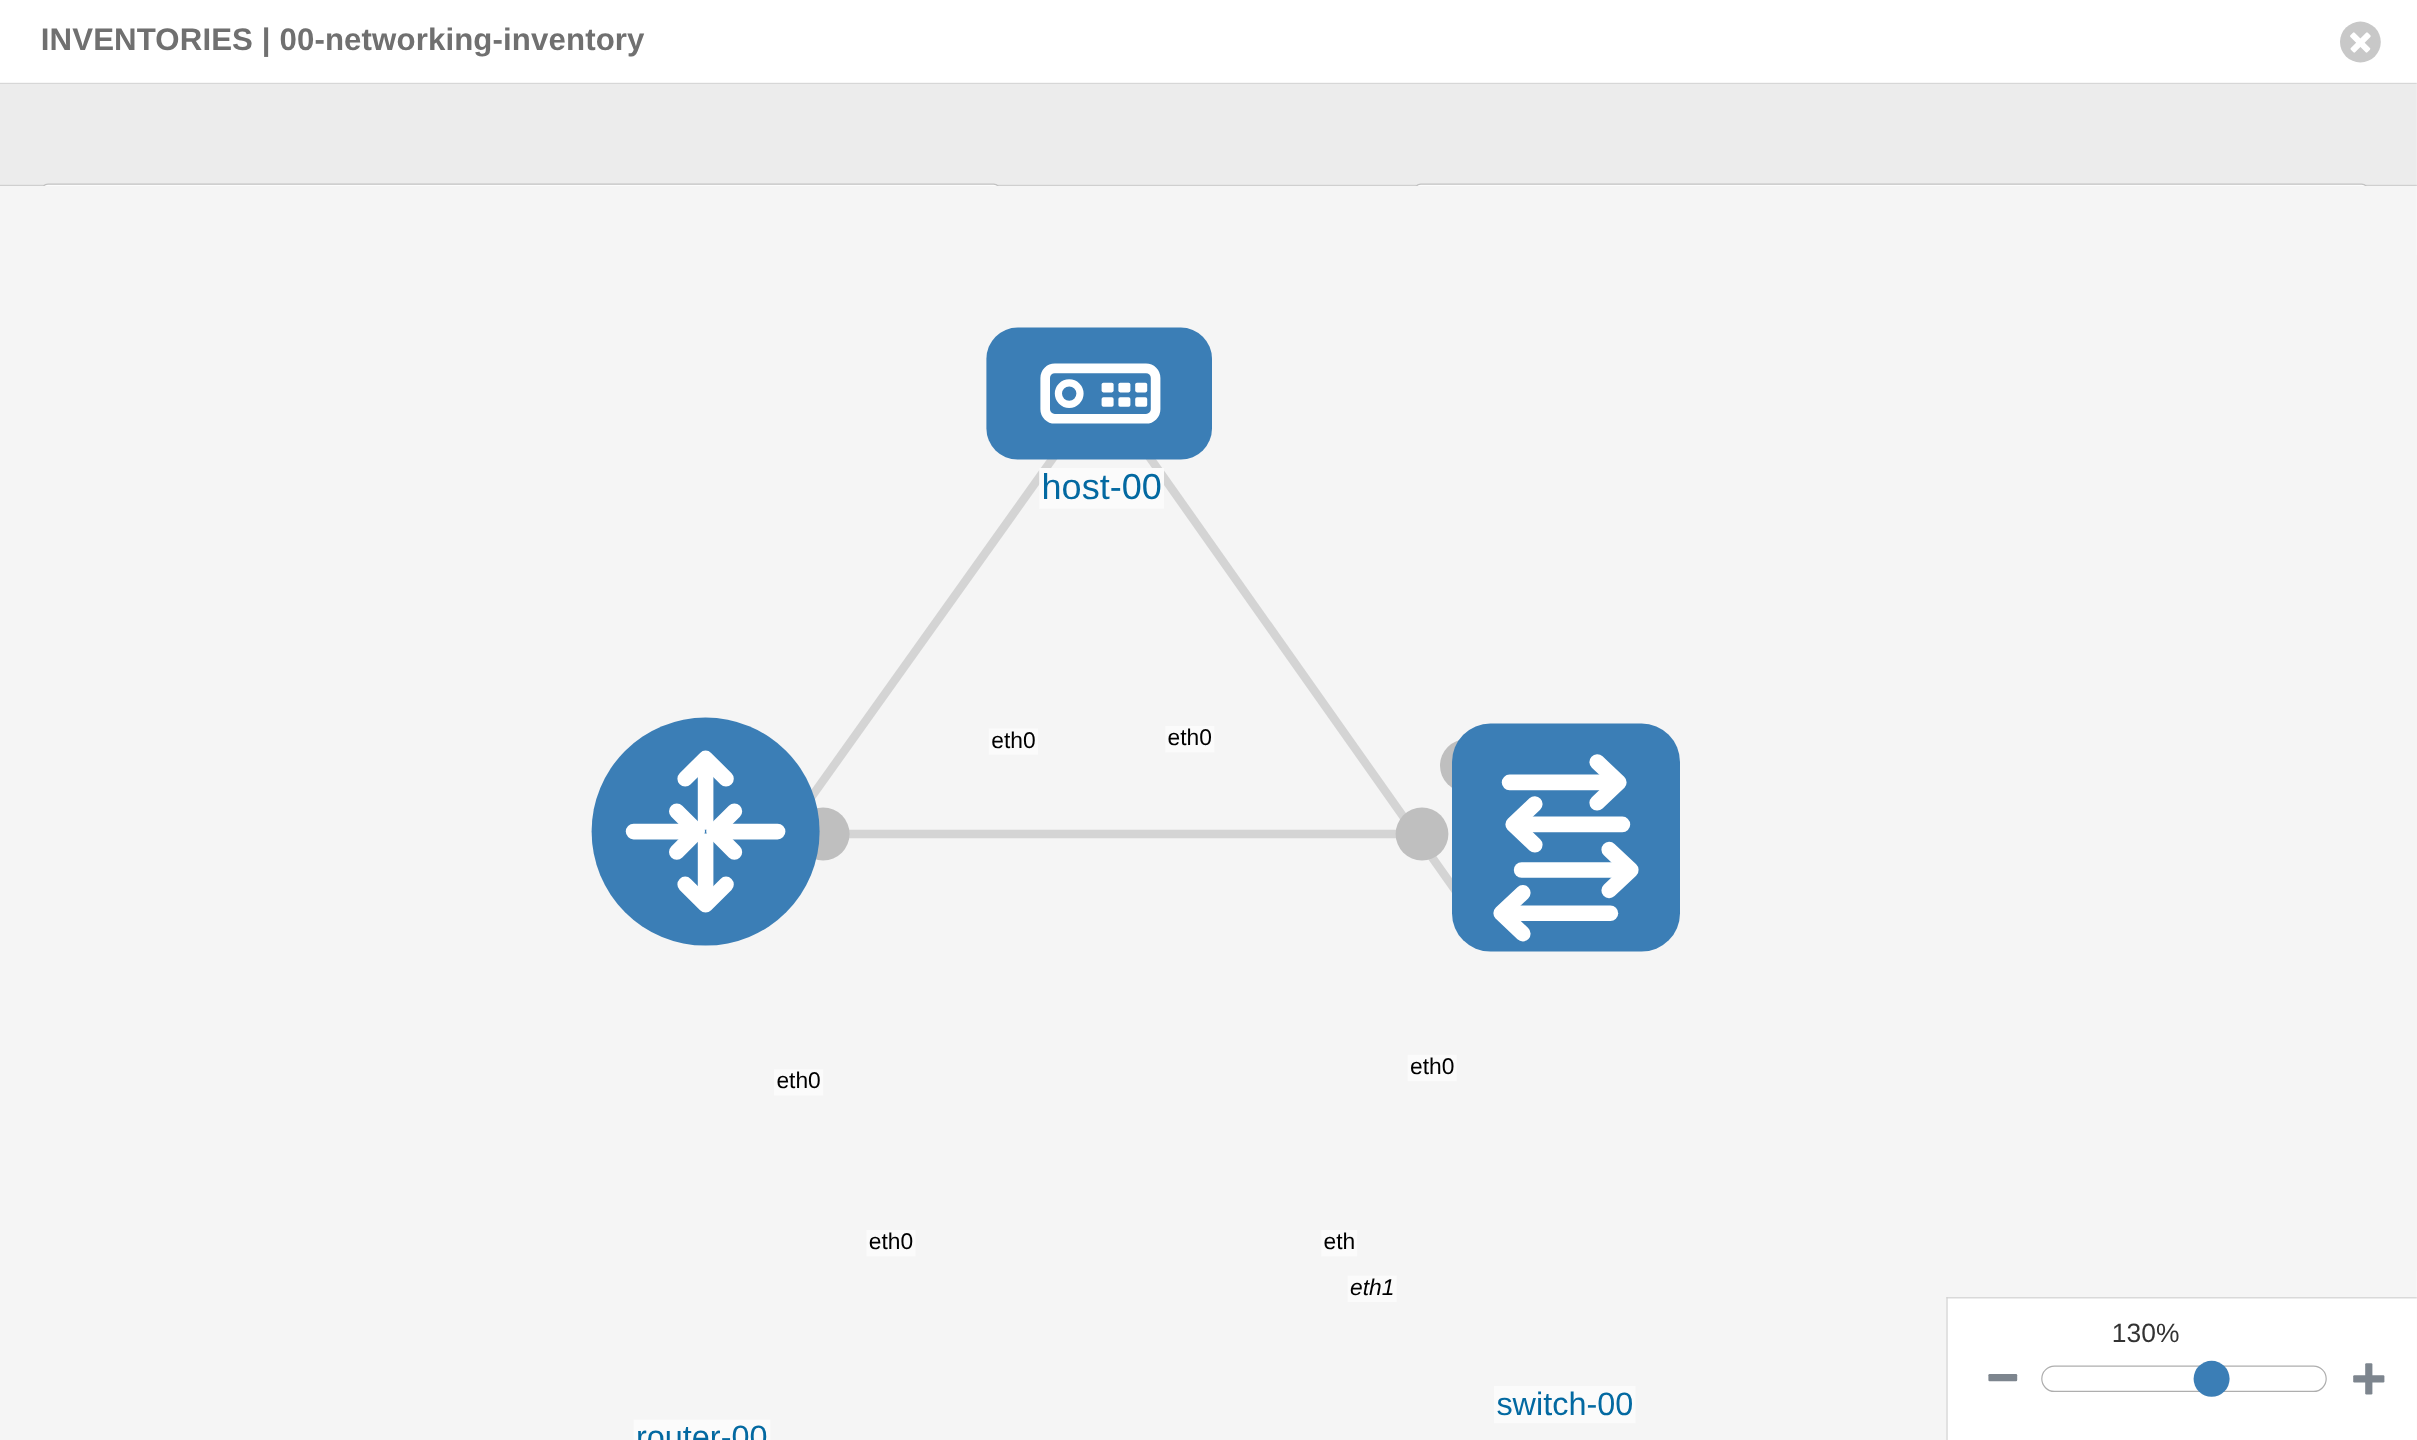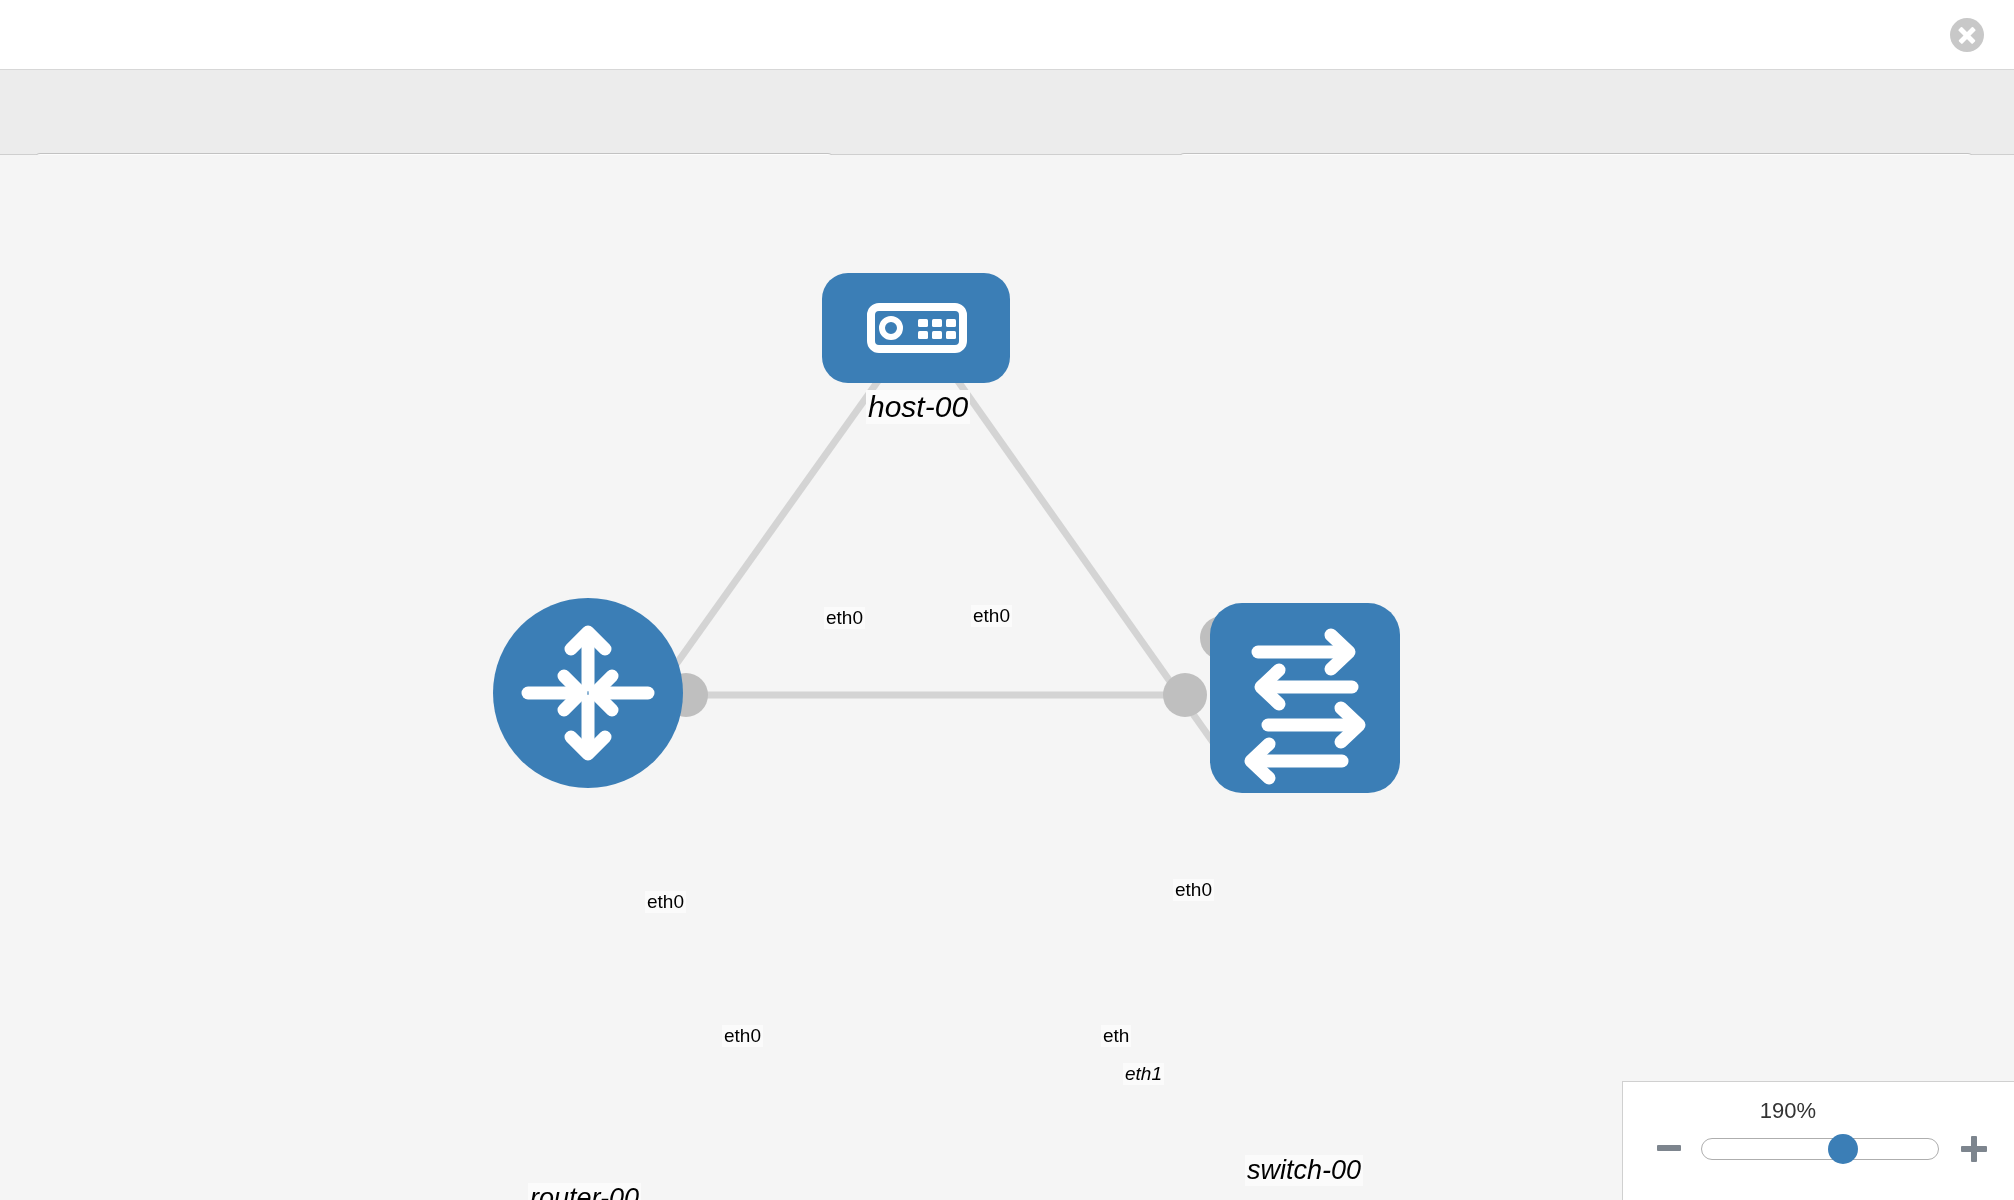--- a/index.html
+++ b/index.html
@@ -125,26 +125,25 @@
     width: 2014px;
     height: 1045px;
   }
 
   
   .node-shape { cursor: pointer; }
 
   .node-label {
     position: absolute;
     font-size: 27px;
-    color: #000000;
+    color: #0369a1;
     background: #fbfbfb;
     white-space: nowrap;
     padding: 0 2px;
     pointer-events: none;
-    font-style: italic;
   }
   .iface-label {
     position: absolute;
     font-size: 19px;
     color: #000000;
     background: #fbfbfb;
     white-space: nowrap;
     padding: 0 2px;
     pointer-events: none;
   }
@@ -217,20 +216,21 @@
     height: 30px;
     border-radius: 50%;
     background: #3b7eb6;
     cursor: pointer;
   }
 </style>
 </head>
 <body>
 
 <div class="header">
+  <div class="page-title">INVENTORIES | 00-networking-inventory</div>
   <div class="close-btn">
     <div class="x1"></div>
     <div class="x2"></div>
   </div>
 </div>
 
 <div class="toolbar">
 
   <div class="select-box" id="actions-select">
     <span class="sel-text">ACTIONS</span>
@@ -343,21 +343,21 @@
   <div class="iface-label" style="left:971px; top:450px;">eth0</div>
   <div class="iface-label" style="left:645px; top:736px;">eth0</div>
   <div class="iface-label" style="left:1173px; top:724px;">eth0</div>
   <div class="iface-label" style="left:722px; top:870px;">eth0</div>
   <div class="iface-label" style="left:1101px; top:870px;">eth</div>
   <div class="iface-label" style="left:1123px; top:908px;font-style:italic;">eth1</div>
 
 </div>
 
 <div class="zoom-panel">
-  <div class="zoom-value">190%</div>
+  <div class="zoom-value">130%</div>
   <div class="zoom-minus"></div>
   <div class="zoom-track"></div>
   <div class="zoom-thumb"></div>
   <div class="zoom-plus">
     <div class="pv"></div>
     <div class="ph"></div>
   </div>
 </div>
 
 </body></html>

